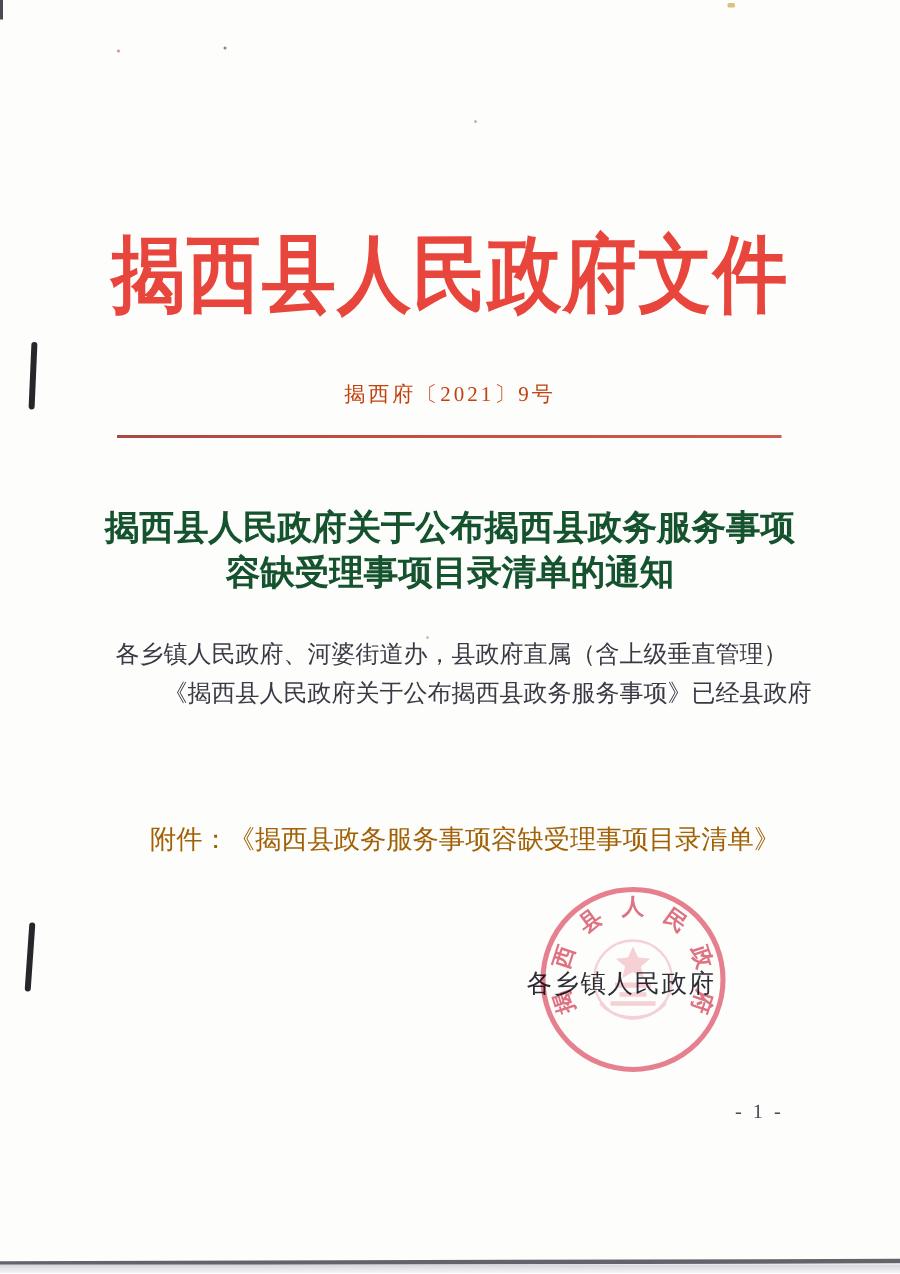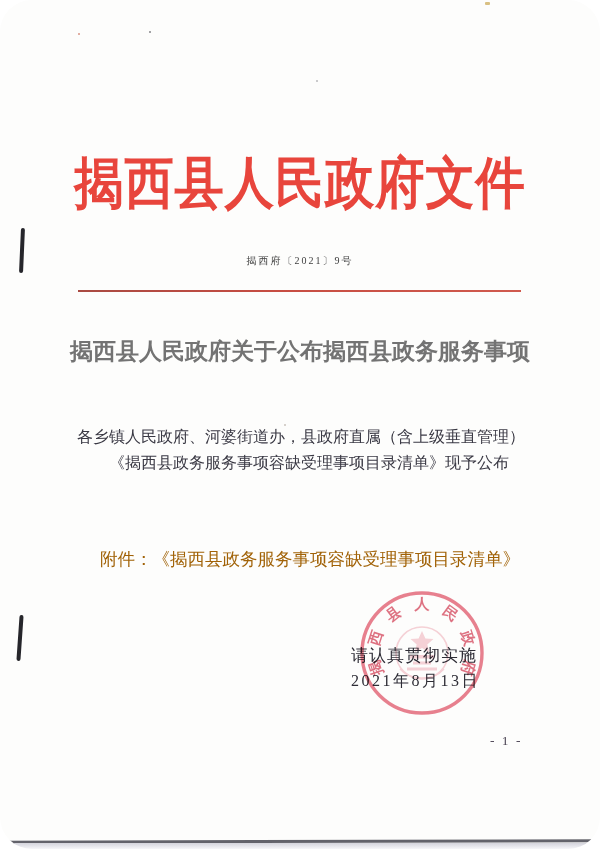--- a/index.html
+++ b/index.html
@@ -1,41 +1,40 @@
 <!DOCTYPE html>
 <html><head>
 <meta charset="utf-8">
 <style>
   html,body { margin:0; padding:0; background:#ffffff; }
   .page {
     position:relative; width:600px; height:849px; margin:0;
     background:#fdfdfc; overflow:hidden;
     font-family:"Liberation Serif","DejaVu Serif",serif;
-    border-radius:32px;
   }
   
   .header-title {
     position:absolute; top:146px; left:0; width:600px; text-align:center;
     font-size:56px; font-weight:bold; color:#e8453c; letter-spacing:1px;
     transform:scaleX(0.88); transform-origin:50% 50%; white-space:nowrap;
   }
   
   .doc-number {
     position:absolute; top:254px; left:0; width:600px; text-align:center;
-    font-size:10px; color:#404040; letter-spacing:2px;
+    font-size:14px; color:#c2410c; letter-spacing:2px;
   }
   
   .red-rule {
     position:absolute; top:290px; left:78px; width:443px; height:2px;
     background:linear-gradient(90deg,#a94a42,#c74d42 45%,#d05a4e);
   }
   
   .notice-title {
     position:absolute; top:337px; left:0; width:600px; text-align:center;
-    font-size:23px; line-height:30px; font-weight:bold; color:#737373;
+    font-size:23px; line-height:30px; font-weight:bold; color:#14532d;
   }
   
   .body-text {
     position:absolute; top:424px; left:77px; width:450px;
     font-size:16px; line-height:26.3px; color:#3a3944;
   }
   .body-text .line { white-space:nowrap; }
   .body-text .line.indent { text-indent:2em; }
   .attachment {
     position:absolute; top:547px; left:100px;
@@ -101,31 +100,31 @@
   <div class="speckle sp5"></div>
 
   <div class="header-title">揭西县人民政府文件</div>
 
   <div class="doc-number">揭西府〔2021〕9号</div>
 
   <div class="red-rule"></div>
 
   <div class="notice-title">
     <div>揭西县人民政府关于公布揭西县政务服务事项</div>
+    <div>容缺受理事项目录清单的通知</div>
   </div>
 
   <div class="body-text">
     <div class="line">各乡镇人民政府、河婆街道办，县政府直属（含上级垂直管理）</div>
-    <div class="line indent">《揭西县政务服务事项容缺受理事项目录清单》现予公布</div>
+    <div class="line indent">《揭西县人民政府关于公布揭西县政务服务事项》已经县政府</div>
   </div>
 
   <div class="attachment">附件：《揭西县政务服务事项容缺受理事项目录清单》</div>
 
-  <div class="sig-name">请认真贯彻实施</div>
-  <div class="sig-date">2021年8月13日</div>
+  <div class="sig-name">各乡镇人民政府</div>
 
   <svg class="seal" viewBox="0 0 136 136">
     <circle cx="68" cy="68" r="60" fill="none" stroke="#e05468" stroke-width="3.4" opacity="0.82"></circle>
     <g opacity="0.28" fill="#dd5066" stroke="#dd5066">
       <circle cx="68" cy="68" r="26" fill="none" stroke-width="1.6"></circle>
       <path d="M68 46 l3.4 7.4 8 .7 -6.1 5.3 1.9 7.8 -7.2-4.2 -7.2 4.2 1.9-7.8 -6.1-5.3 8-.7 z" stroke="none"></path>
       <rect x="56" y="70" width="24" height="3.5" stroke="none"></rect>
       <rect x="59" y="76.5" width="18" height="3" stroke="none"></rect>
       <rect x="53" y="82.5" width="30" height="3" stroke="none"></rect>
       <path d="M46 84 q8 9 22 9 q14 0 22 -9" fill="none" stroke-width="1.5"></path>

